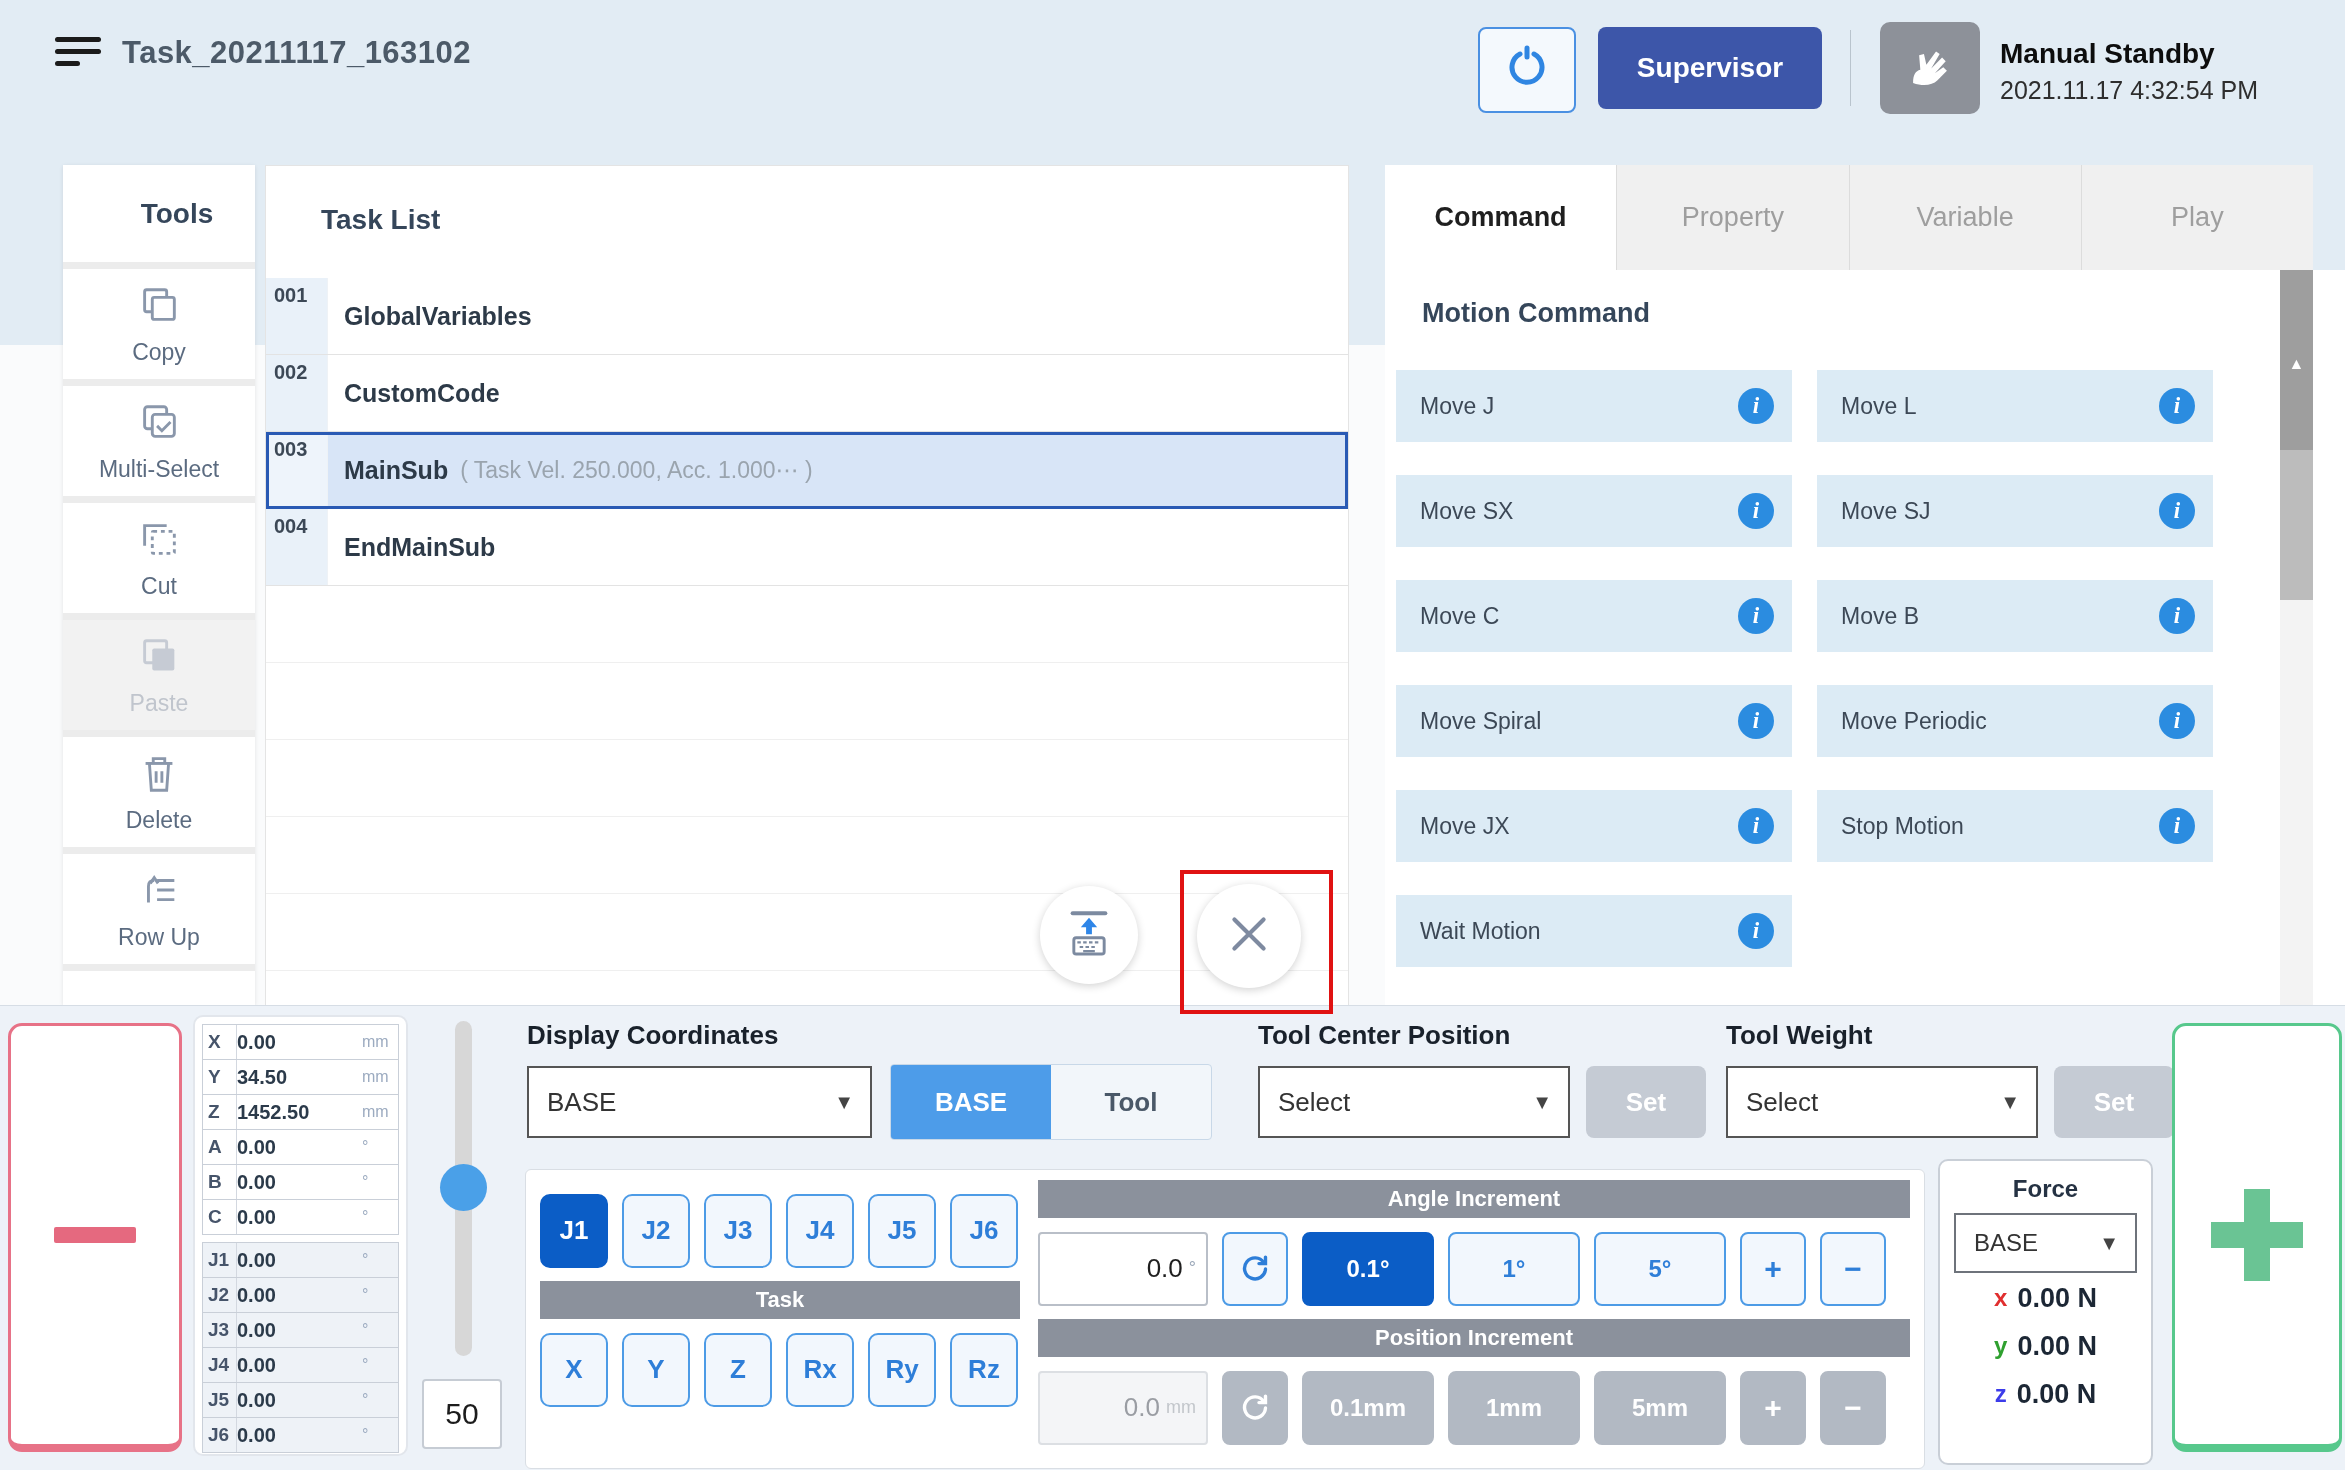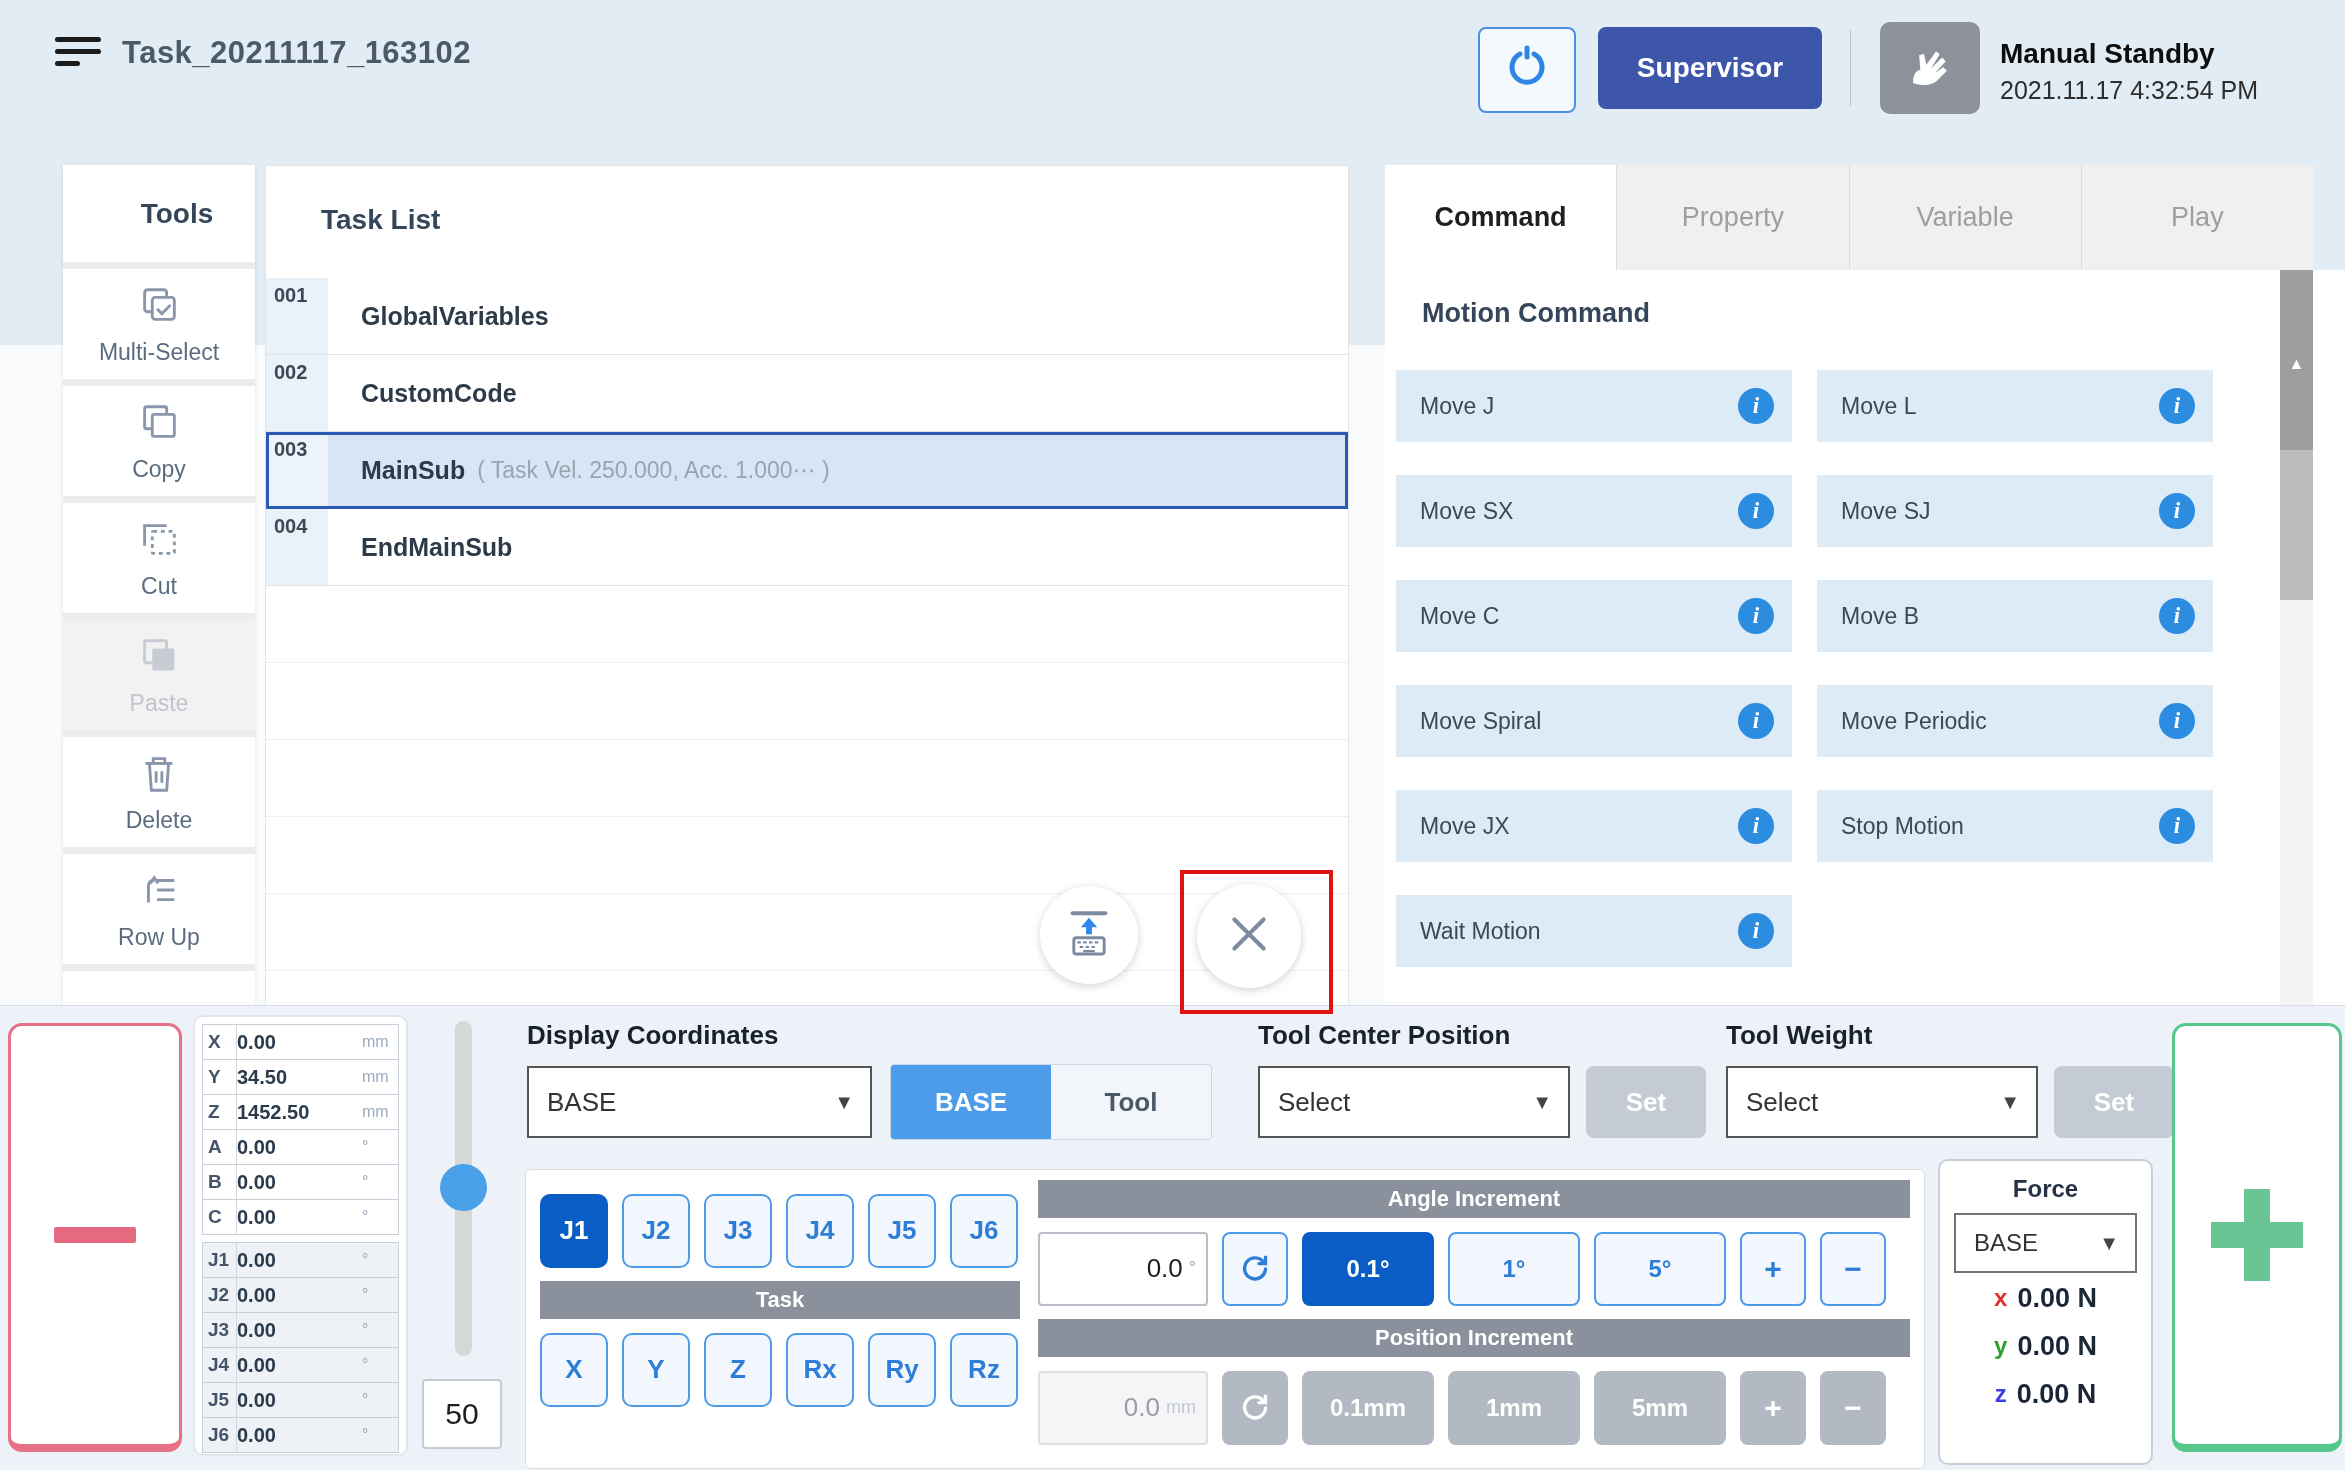--- a/index.html
+++ b/index.html
@@ -39,21 +39,21 @@
   .tool-item.disabled .tool-label{color:#c0c5cd;}
   .tool-item.disabled svg{stroke:#c6cbd4;}
 
   
   #task-panel{left:265px;top:165px;width:1082px;height:840px;background:#fff;border:1px solid #e4e4e4;}
   #task-title{position:absolute;left:55px;top:38px;font-size:28px;font-weight:bold;color:#35465a;}
   #task-rows{position:absolute;left:0;top:112px;width:100%;}
   .trow{height:76px;display:flex;border-bottom:1px solid #e3e3e3;position:relative;}
   .trow .tnum{width:62px;background:#e9f1f9;font-size:20px;font-weight:bold;color:#3c4856;
     padding:6px 0 0 8px;box-sizing:border-box;border-right:1px solid #eef2f6;}
-  .trow .tbody-cell{flex:1;display:flex;align-items:center;padding-left:8px;gap:12px;margin-left:25px;}
+  .trow .tbody-cell{flex:1;display:flex;align-items:center;padding-left:16px;gap:12px;}
   .trow .tname{font-size:25px;font-weight:bold;color:#2d3a48;}
   .trow .tnote{font-size:23px;color:#9aa4ae;}
   .trow.selected{background:#d8e5f7;outline:3px solid #2a5ab4;outline-offset:-3px;z-index:2;}
   .trow.selected .tnum{background:#eef4fb;}
   .trow-empty{height:76px;border-bottom:1px solid #efefef;}
 
   
   .float-circle{border-radius:50%;background:#fff;box-shadow:0 2px 8px rgba(0,0,0,.18);
     display:flex;align-items:center;justify-content:center;}
   #kbd-circle{left:1040px;top:886px;width:98px;height:98px;}
@@ -206,36 +206,36 @@
     <div id="mode-title" class="abs">Manual Standby</div>
     <div id="mode-time" class="abs">2021.11.17 4:32:54 PM</div>
   </div>
 
   <div id="tools" class="abs">
     <div id="tools-title">Tools</div>
 
     <div class="tool-item">
       <span>
         <svg width="46" height="46" viewBox="0 0 48 48" fill="none" stroke-width="3">
+          <rect x="9" y="7" width="23" height="23" rx="2"></rect>
+          <rect x="17" y="15" width="23" height="23" rx="2" fill="#ffffff"></rect>
+        </svg>
+      </span>
+      <span class="tool-label">Copy</span>
+    </div>
+
+    <div class="tool-item">
+      <span>
+        <svg width="46" height="46" viewBox="0 0 48 48" fill="none" stroke-width="3">
           <rect x="9" y="7" width="23" height="23" rx="3"></rect>
           <rect x="17" y="15" width="23" height="23" rx="3" fill="#ffffff"></rect>
           <path d="M22 27 l5 5 9 -9"></path>
         </svg>
       </span>
       <span class="tool-label">Multi-Select</span>
-    </div>
-
-    <div class="tool-item">
-      <span>
-        <svg width="46" height="46" viewBox="0 0 48 48" fill="none" stroke-width="3">
-          <rect x="9" y="7" width="23" height="23" rx="2"></rect>
-          <rect x="17" y="15" width="23" height="23" rx="2" fill="#ffffff"></rect>
-        </svg>
-      </span>
-      <span class="tool-label">Copy</span>
     </div>
 
     <div class="tool-item">
       <span>
         <svg width="46" height="46" viewBox="0 0 48 48" fill="none" stroke-width="3">
           <path d="M9 30 V9 h23"></path>
           <rect x="17" y="15" width="23" height="23" rx="1" fill="#ffffff" stroke-dasharray="4 4"></rect>
         </svg>
       </span>
       <span class="tool-label">Cut</span>

